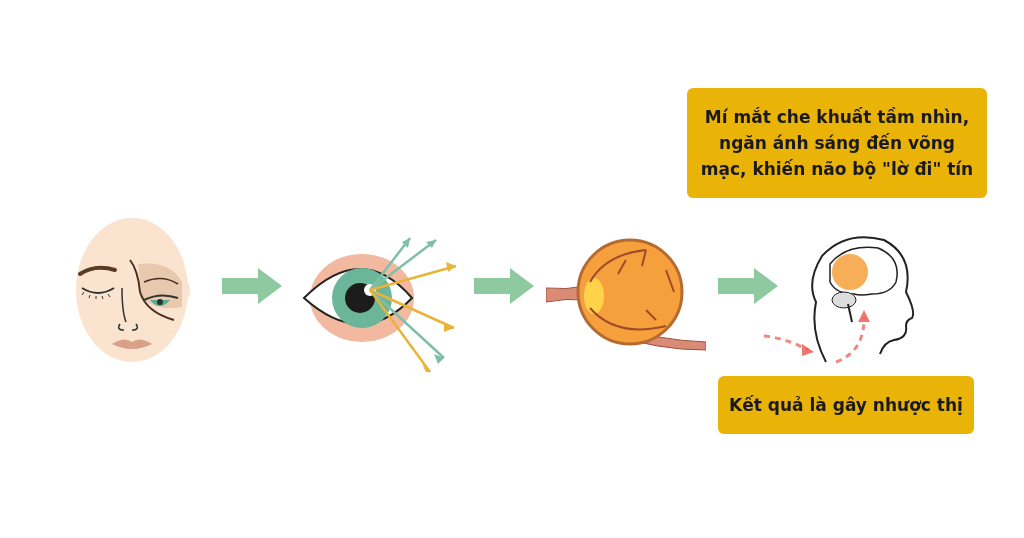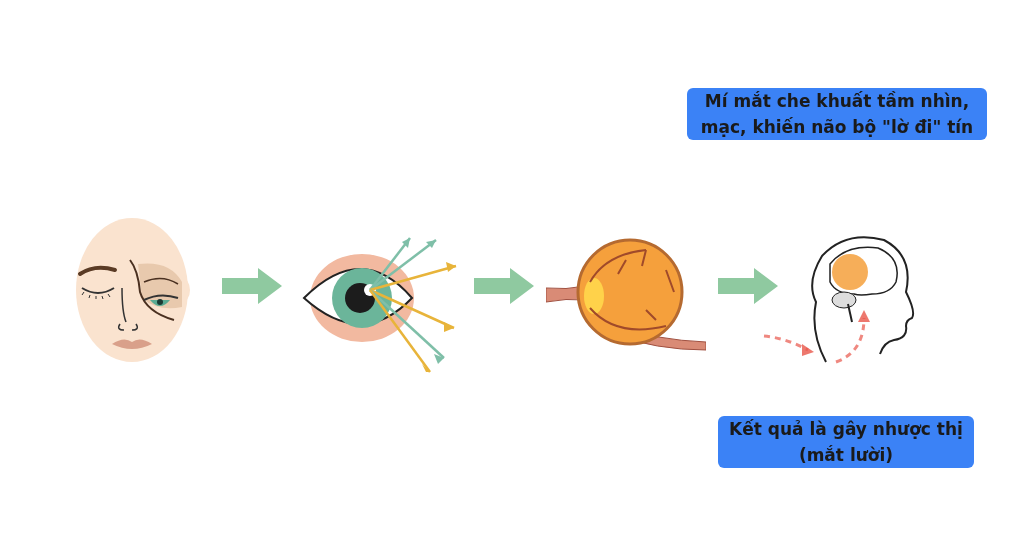--- a/index.html
+++ b/index.html
@@ -1,36 +1,36 @@
 <!DOCTYPE html>
 <html><head>
 <meta charset="utf-8">
 <style>
   html, body { margin:0; padding:0; }
   body { width:1024px; height:538px; background:#ffffff; position:relative; overflow:hidden; font-family:"DejaVu Sans", sans-serif; }
   .abs { position:absolute; }
   .callout {
-    position:absolute; background:#3b82f6; color:#1a1a1a; font-weight:bold;
-    text-align:center; border-radius:6px; padding:0 8px; line-height:26px; font-size:17px;
+    position:absolute; background:#eab308; color:#1a1a1a; font-weight:bold;
+    text-align:center; border-radius:6px; padding:16px 8px; line-height:26px; font-size:17px;
   }
   #callout-top { left:687px; top:88px; width:284px; }
-  #callout-bottom { left:718px; top:416px; width:240px; }
+  #callout-bottom { left:718px; top:376px; width:240px; }
   .arrow { position:absolute; }
 </style>
 </head>
 <body>
 
 <div id="callout-top" class="callout">
   <div>Mí mắt che khuất tầm nhìn,</div>
+  <div>ngăn ánh sáng đến võng</div>
   <div>mạc, khiến não bộ "lờ đi" tín</div>
 </div>
 
 <div id="callout-bottom" class="callout">
   <div>Kết quả là gây nhược thị</div>
-  <div>(mắt lười)</div>
 </div>
 
 <svg class="abs" style="left:70px;top:212px" width="125" height="155" viewBox="0 0 125 155">
   <ellipse cx="62" cy="78" rx="56" ry="72" fill="#fae3cf"></ellipse>
   <ellipse cx="112" cy="78" rx="8" ry="12" fill="#fae3cf"></ellipse>
   <path d="M10 62 Q25 52 45 58" stroke="#5a3b25" stroke-width="4" fill="none" stroke-linecap="round"></path>
   <path d="M12 76 Q28 86 44 76" stroke="#333" stroke-width="2" fill="none"></path>
   <path d="M14 80 l-2 3 M20 83 l-1 3 M26 84 l0 3 M32 84 l1 3 M38 82 l2 3" stroke="#333" stroke-width="1"></path>
   <path d="M68 52 Q100 48 112 70 L112 95 Q88 100 72 86 Z" fill="#e8c9ad"></path>
   <path d="M60 48 Q68 58 70 80 Q76 100 104 108" stroke="#4a3020" stroke-width="2" fill="none"></path>

